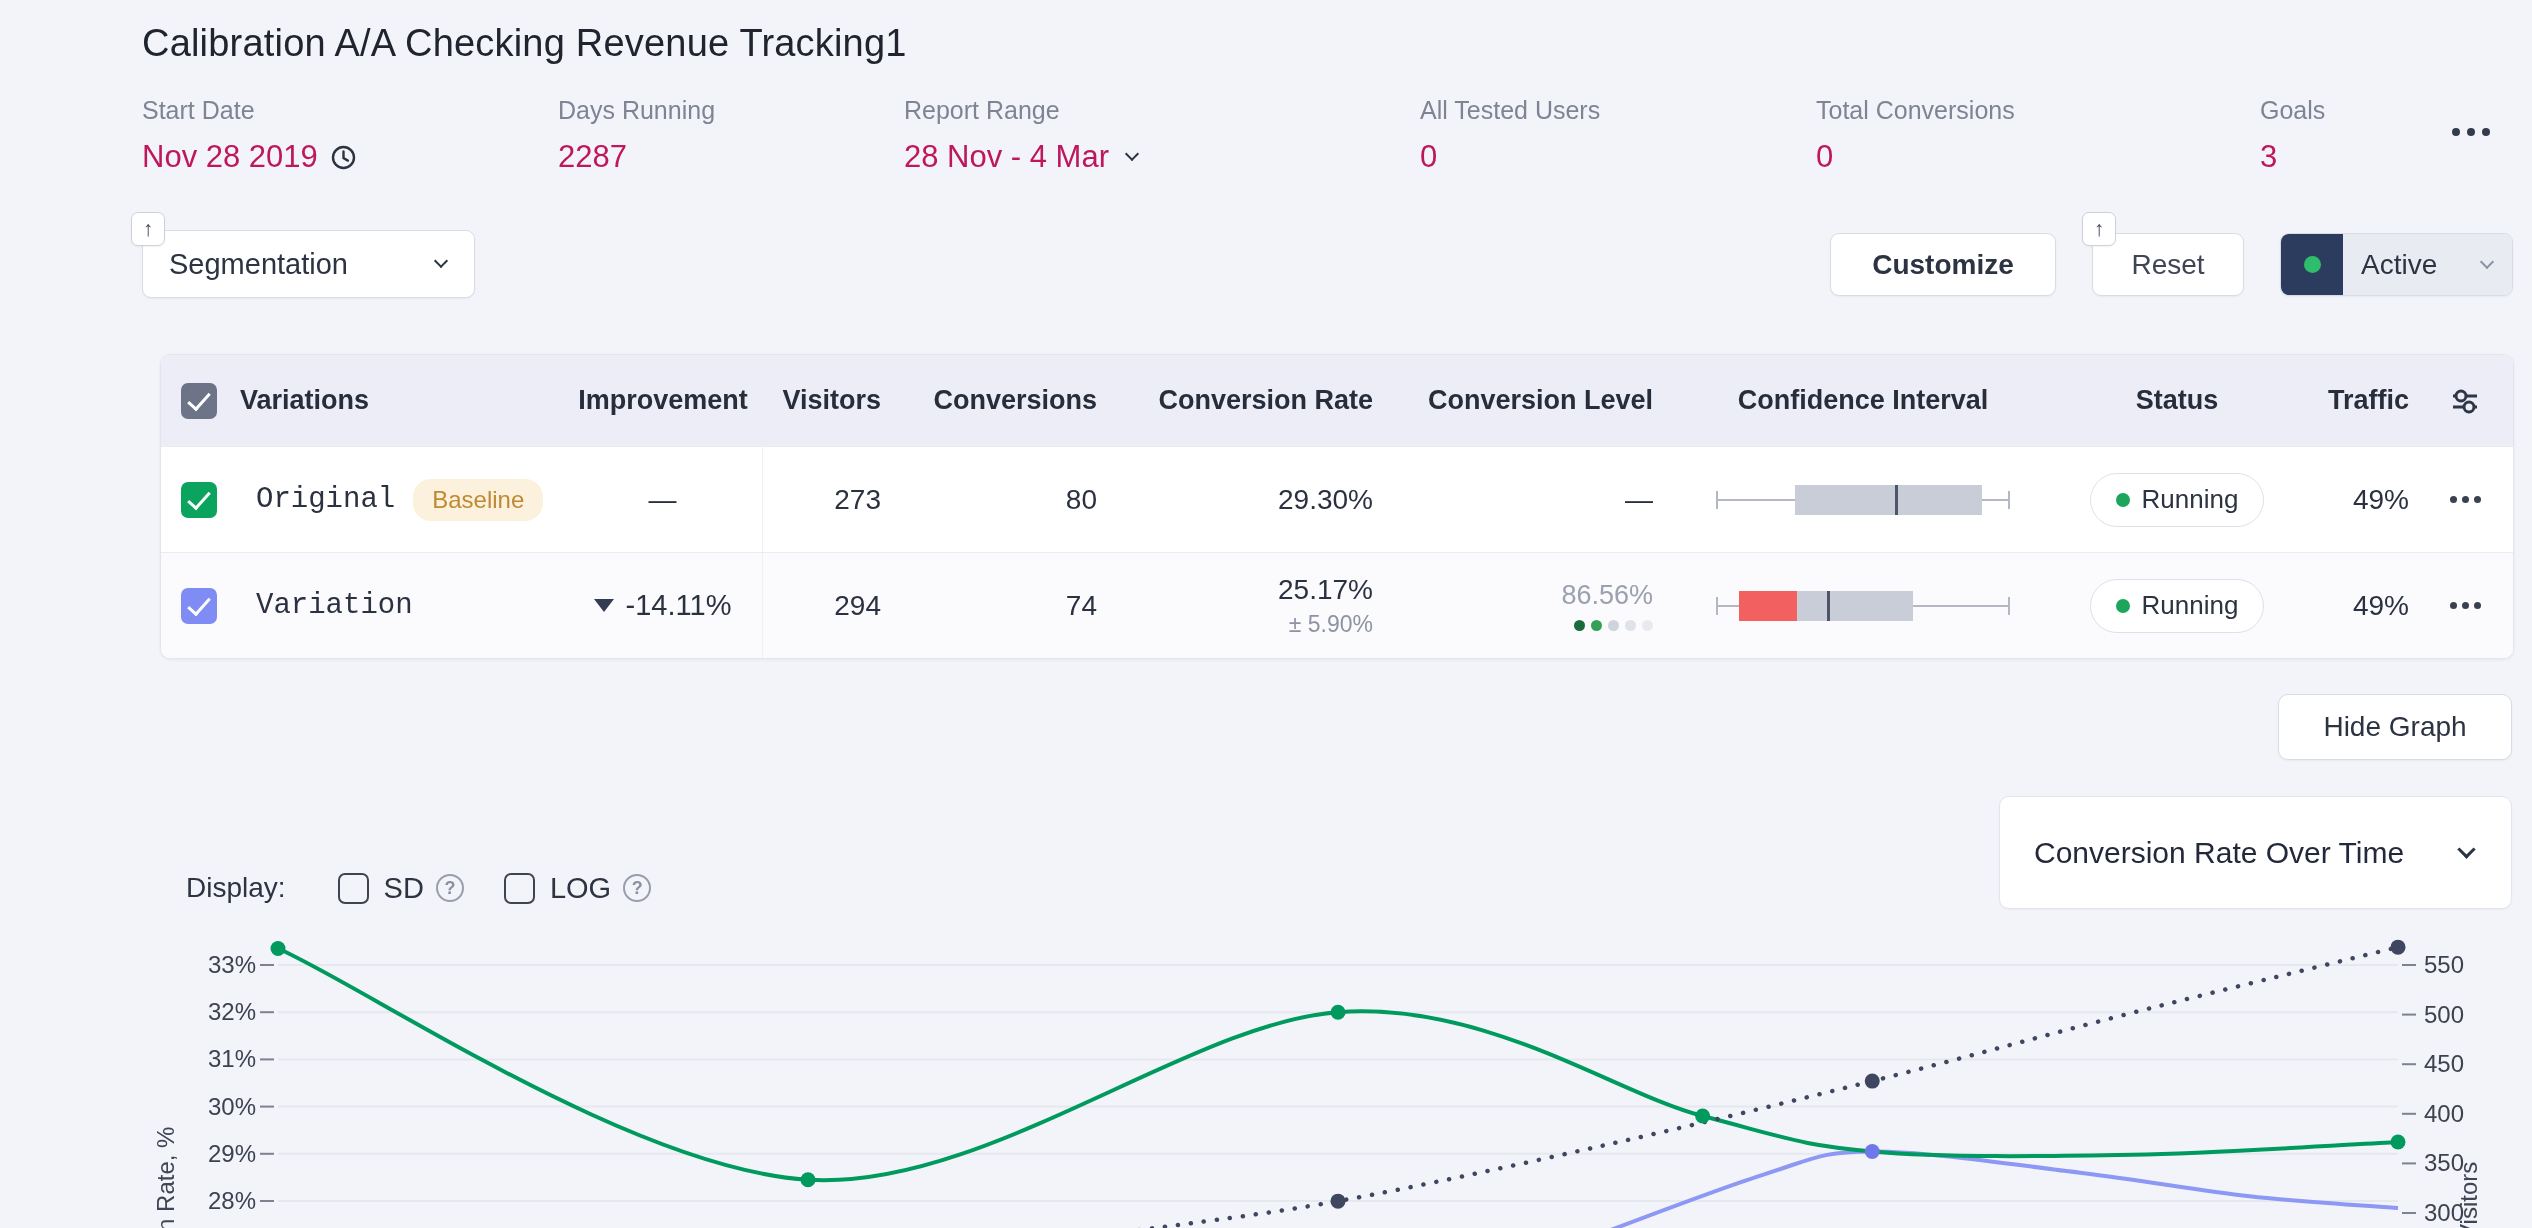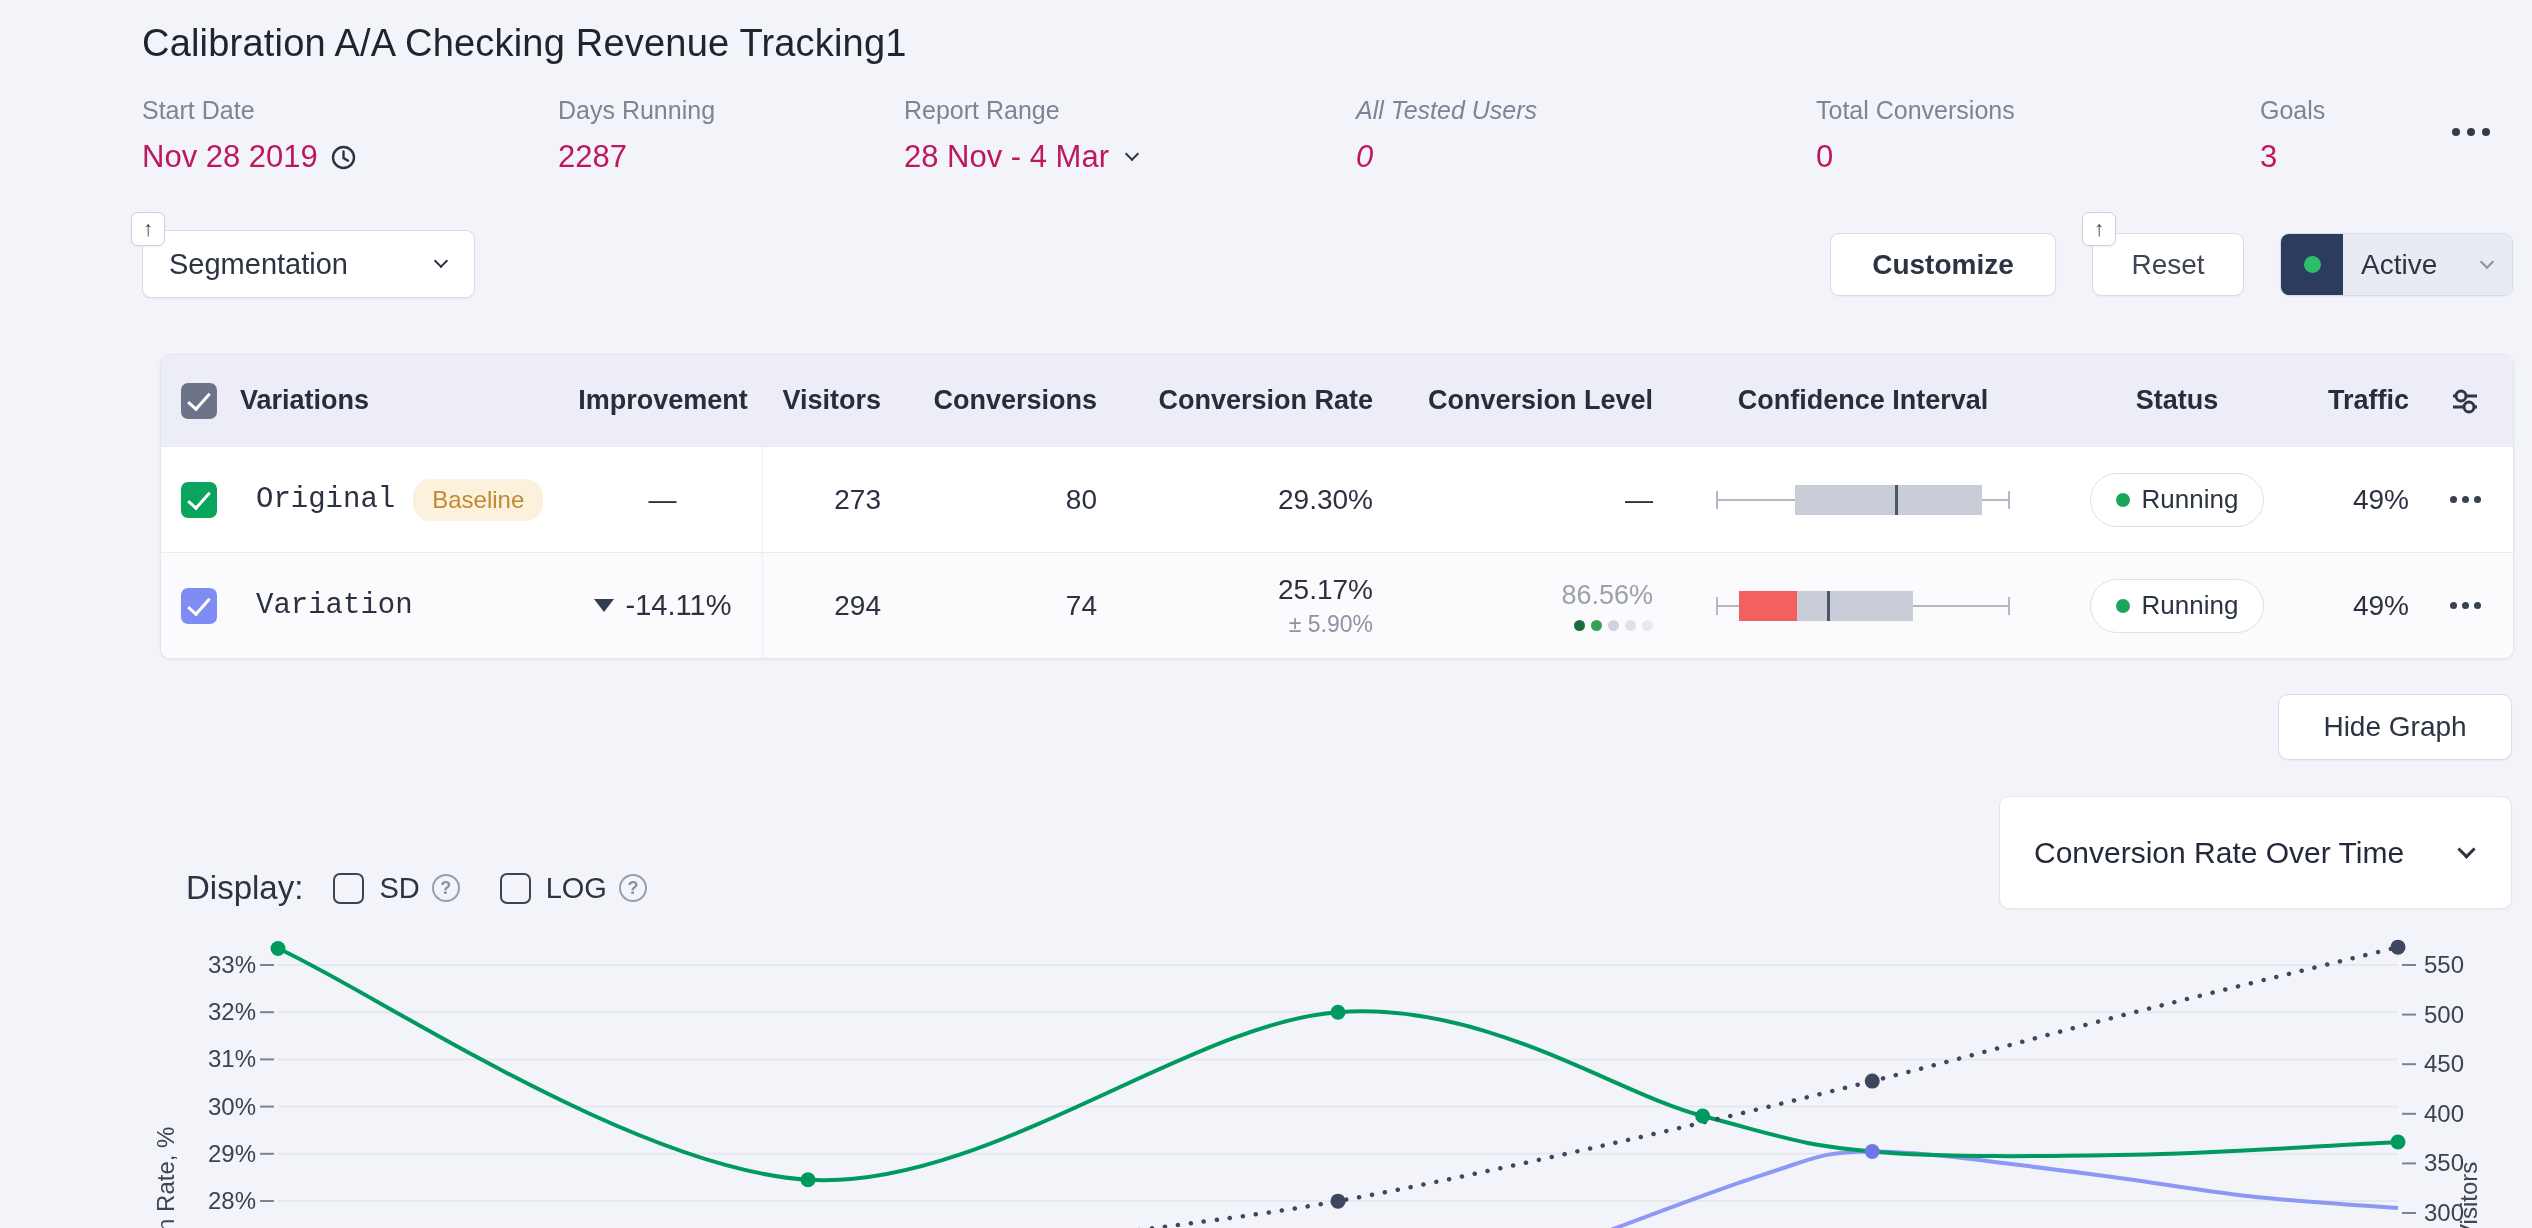--- a/index.html
+++ b/index.html
@@ -17,21 +17,21 @@
     position: absolute; left: 142px; top: 22px;
     font-size: 38px; font-weight: 500; color: #20242f; letter-spacing: .2px;
   }
   .stat { position: absolute; top: 96px; }
   .stat .stat-label { font-size: 25px; color: #7e8494; }
   .stat .stat-value {
     margin-top: 14px; font-size: 31px; color: #be185d;
     display: flex; align-items: center; gap: 12px;
   }
   .s1 { left: 142px; } .s2 { left: 558px; } .s3 { left: 904px; }
-  .s4 { left: 1356px; font-style: italic; } .s5 { left: 1816px; } .s6 { left: 2260px; }
+  .s4 { left: 1420px; } .s5 { left: 1816px; } .s6 { left: 2260px; }
 
   .dots3 { display: flex; gap: 7px; align-items: center; cursor: pointer; }
   .dots3 i { width: 8px; height: 8px; border-radius: 50%; background: #343b4a; }
   #stats-menu { position: absolute; left: 2452px; top: 128px; }
 
   .chev {
     display: inline-block; width: 13px; height: 13px;
     border-right: 3px solid #2c3342; border-bottom: 3px solid #2c3342;
     transform: rotate(45deg); margin-top: -6px;
   }
@@ -138,21 +138,21 @@
   
   #hide-graph-btn { left: 2278px; top: 694px; width: 234px; height: 66px; font-weight: 500; border-radius: 10px; }
   #metric-select {
     position: absolute; left: 1999px; top: 796px; width: 513px; height: 113px;
     background: #fff; border: 1px solid #e3e5ee; border-radius: 10px;
     display: flex; align-items: center; justify-content: space-between;
     padding: 0 38px 0 34px; font-size: 30px; color: #23293a; cursor: pointer;
     box-shadow: 0 1px 2px rgba(20,30,60,.04);
   }
   #display-bar { position: absolute; left: 186px; top: 866px; height: 44px; display: flex; align-items: center; }
-  #display-bar .dlabel { font-size: 33px; color: #2c3342; margin-right: 30px; text-align: right; }
+  #display-bar .dlabel { font-size: 28px; color: #2c3342; margin-right: 52px; text-align: right; }
   .dcb { width: 31px; height: 31px; border: 2.5px solid #3e4450; border-radius: 7px; background: transparent; cursor: pointer; flex: none; }
   .dtext { font-size: 29px; color: #2c3342; margin-left: 15px; }
   .qmark {
     width: 28px; height: 28px; border: 2px solid #989eac; border-radius: 50%;
     color: #8a90a0; font-size: 18px; font-weight: 700;
     display: flex; align-items: center; justify-content: center; margin-left: 12px; cursor: pointer;
   }
   .gap34 { margin-left: 40px; }
 
   

